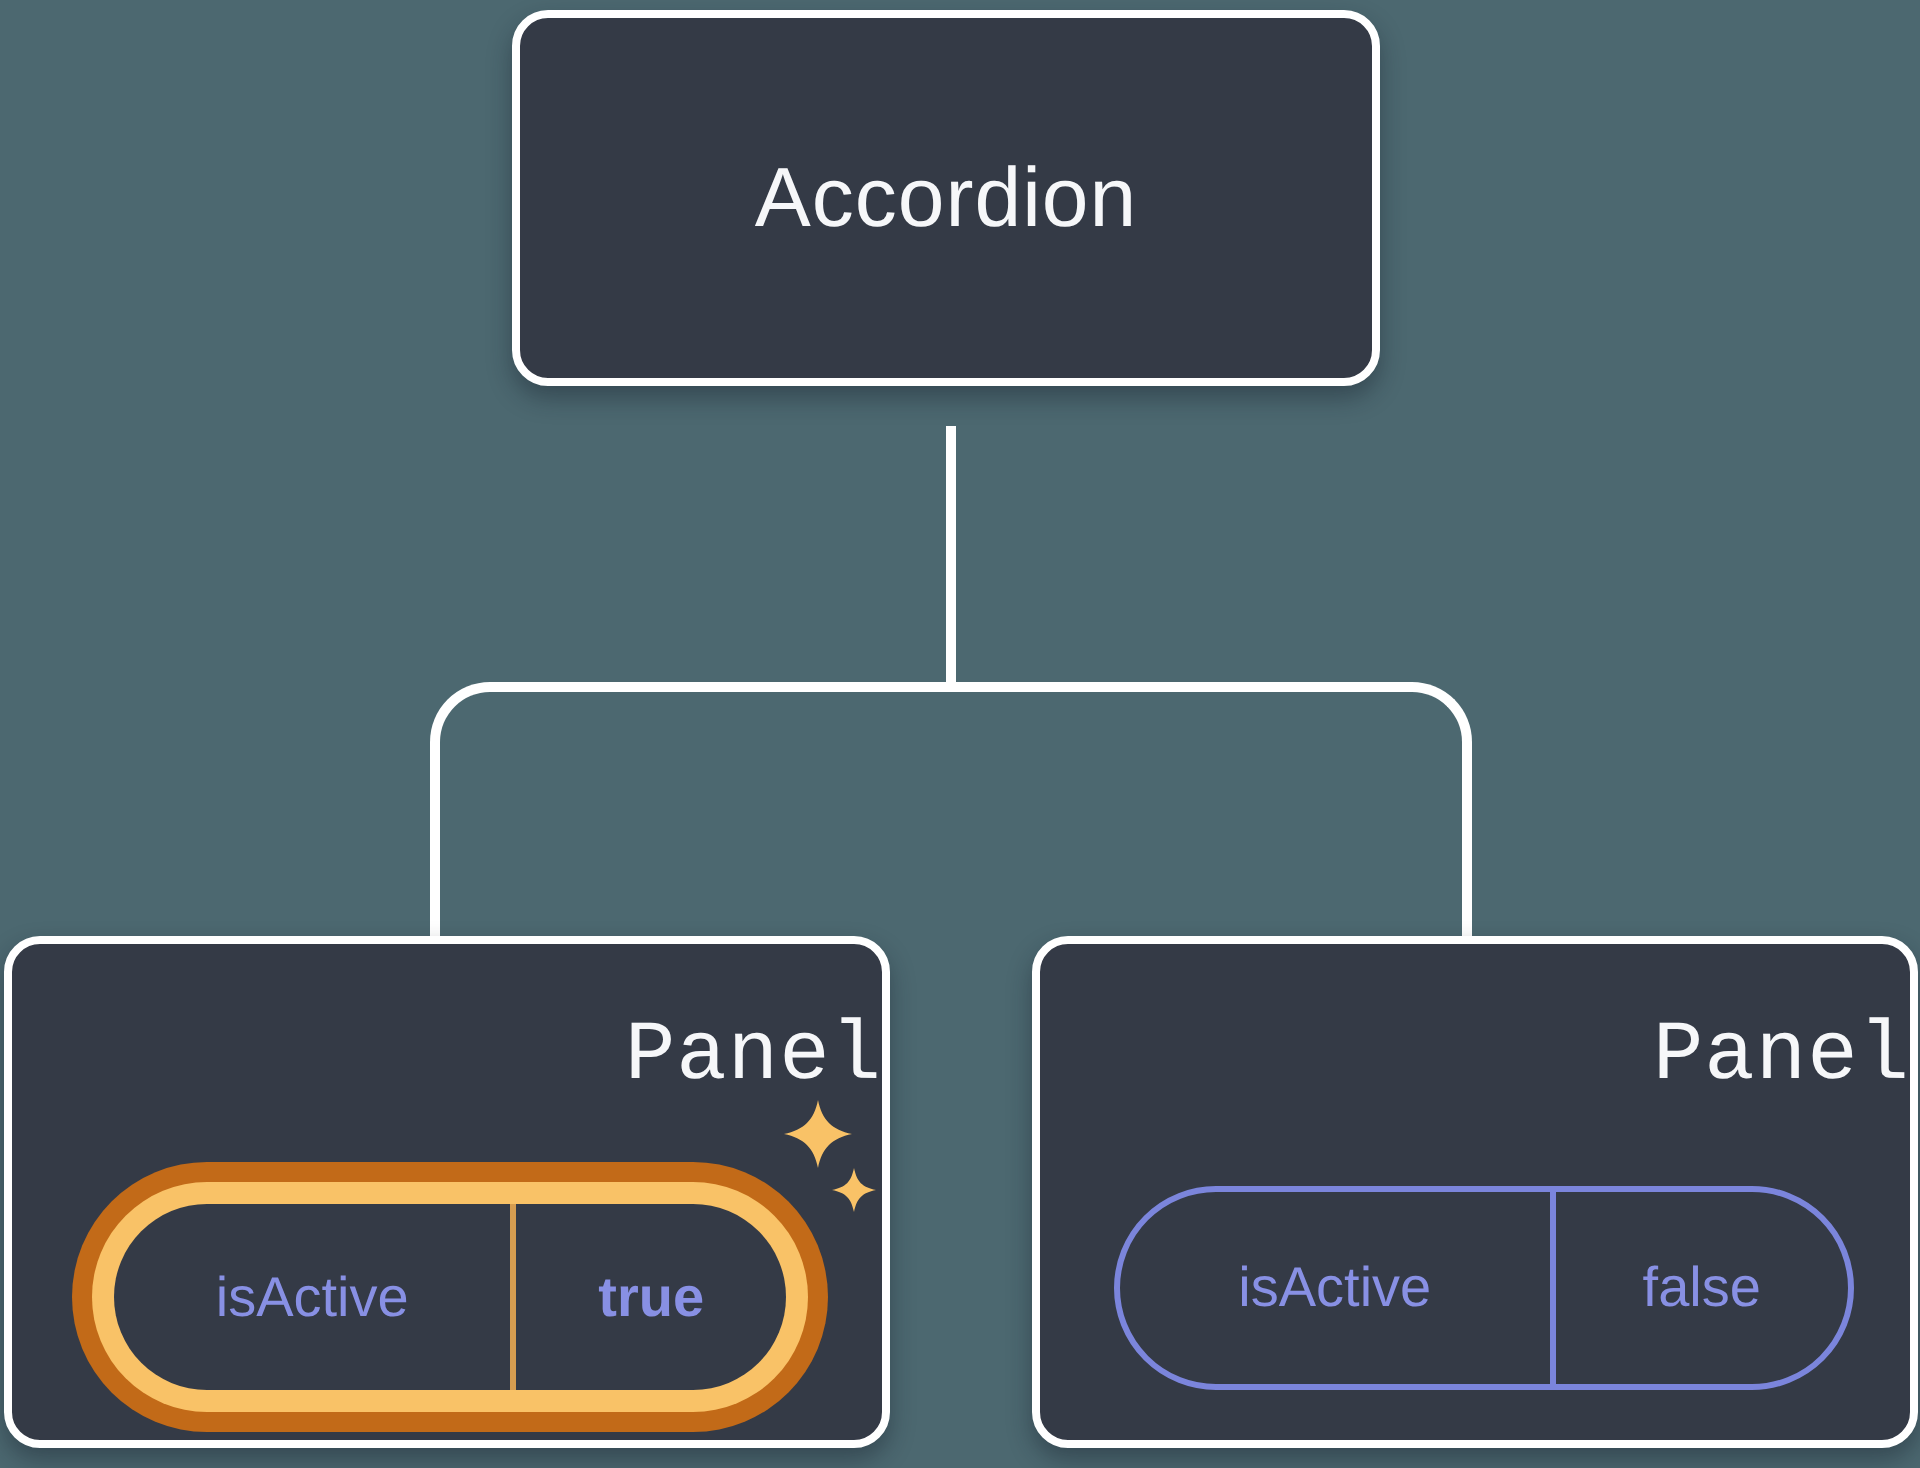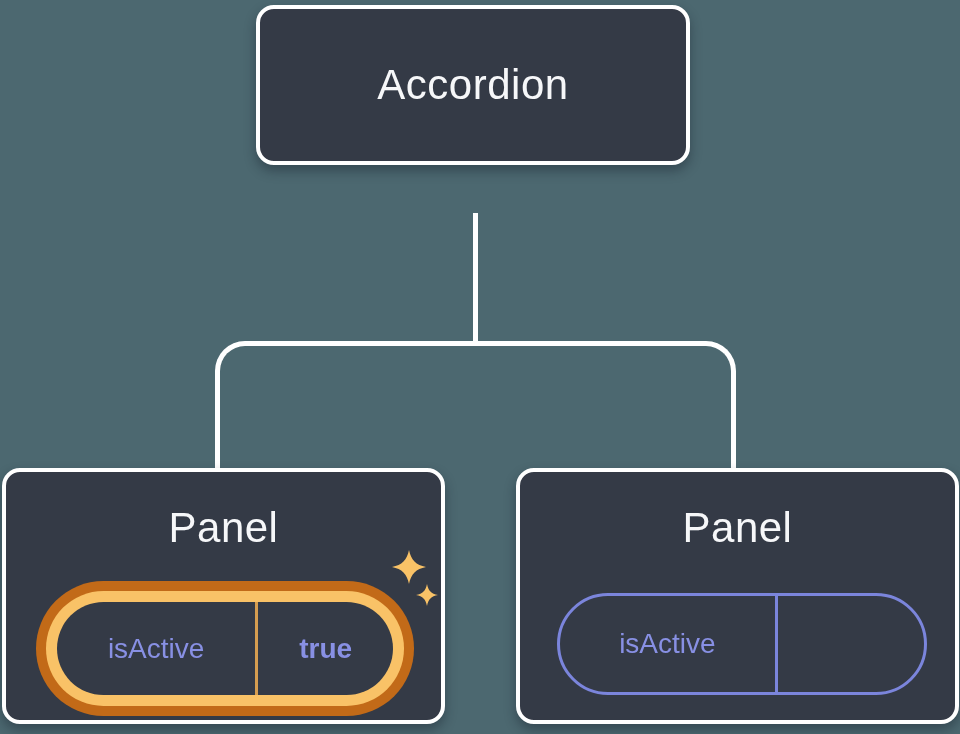--- a/index.html
+++ b/index.html
@@ -12,28 +12,28 @@
   }
   
   .node{
     position:absolute;
     background:#343A46;
     border:4px solid #FFFFFF;
     border-radius:18px;
     box-sizing:border-box;
     box-shadow:0 6px 12px rgba(21,28,40,0.40);
   }
-  .node-root{left:256px;top:5px;width:434px;height:160px;display:flex;align-items:center;justify-content:center;}
+  .node-root{left:256px;top:5px;width:434px;height:188px;display:flex;align-items:center;justify-content:center;}
   .node-panel{top:468px;width:443px;height:256px;}
   .node-panel-left{left:2px;}
   .node-panel-right{left:516px;}
   .node-title{
     color:#F6F7F9;font-size:42px;font-weight:500;letter-spacing:0.5px;line-height:48px;
   }
-  .panel-title{position:absolute;left:0;right:0;top:32px;text-align:center;}
+  .panel-title{position:absolute;left:0;right:0;top:32px;text-align:right;font-family:Liberation Mono, monospace;}
   
   .connector-stem{
     position:absolute;left:473px;top:213px;width:5px;height:130px;background:#FFFFFF;
   }
   .connector-brace{
     position:absolute;left:215px;top:341px;width:521px;height:127px;
     box-sizing:border-box;
     border-top:5px solid #FFFFFF;
     border-left:5px solid #FFFFFF;
     border-right:5px solid #FFFFFF;
@@ -101,16 +101,17 @@
       <path fill="#F9C267" d="M 40,40 C 41.5,47 44,49.5 51,51 C 44,52.5 41.5,55 40,62 C 38.5,55 36,52.5 29,51 C 36,49.5 38.5,47 40,40 Z"></path>
     </svg>
   </div>
 
   <div class="node node-panel node-panel-right">
     <div class="node-title panel-title">Panel</div>
 
     <div class="pill-plain">
       <div class="pill-seg seg-name">isActive</div>
       <div class="pill-divider divider-purple"></div>
+      <div class="pill-seg seg-value">false</div>
     </div>
   </div>
 
 </div>
 
 </body></html>

